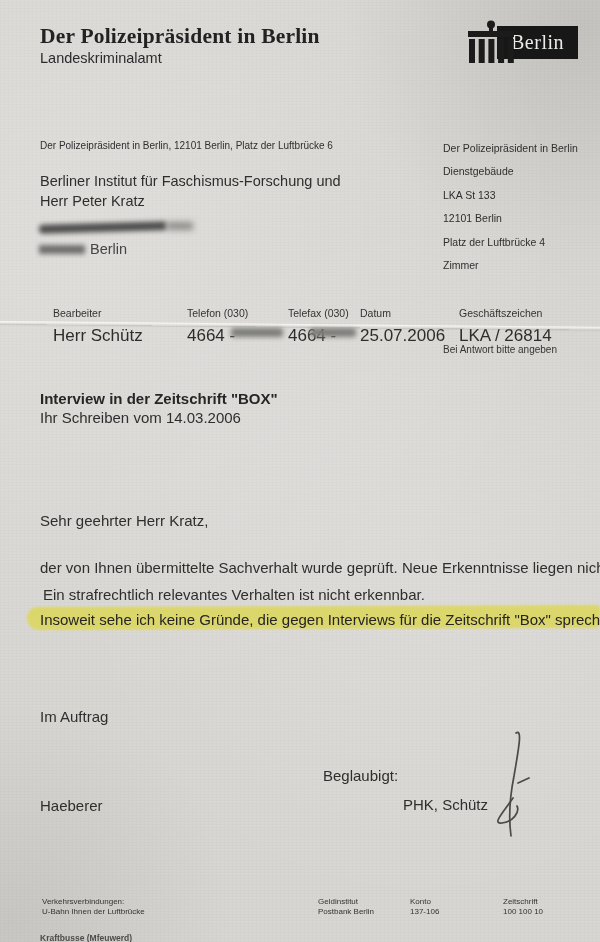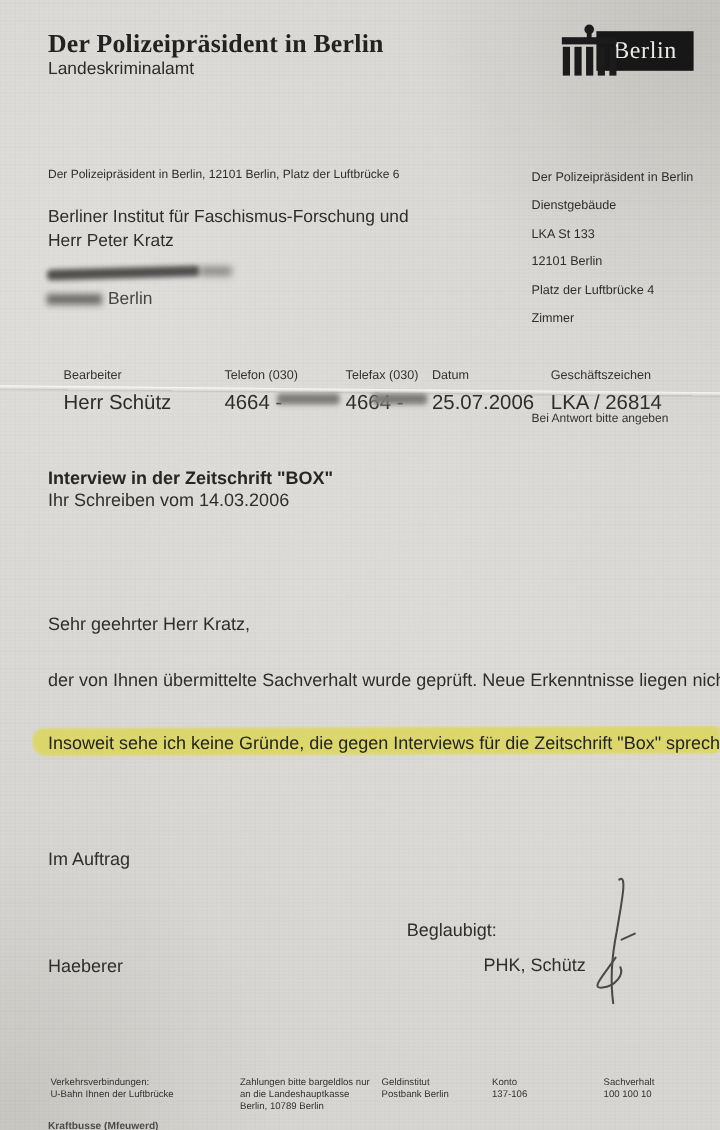--- a/index.html
+++ b/index.html
@@ -53,21 +53,21 @@
   
   .saluts{left:40px;top:512px;font-size:15px;}
   .p1{left:40px;top:559px;font-size:15px;}
   .p2{left:43px;top:586px;font-size:15px;}
   .hl-band{left:27px;top:606px;width:573px;height:23px;background:#ddd74f;opacity:.78;
     filter:blur(1.1px);border-radius:10px 4px 5px 12px;transform:rotate(-.2deg);}
   .hl-text{left:40px;top:611px;font-size:15px;color:#242424;}
   
   .greet{left:40px;top:682px;font-size:15px;}
   .imauf{left:40px;top:708px;font-size:15px;}
-  .begl{left:323px;top:767px;font-size:15px;margin-left:16px;}
+  .begl{left:323px;top:767px;font-size:15px;}
   .nameL{left:40px;top:797px;font-size:15px;}
   .nameR{left:403px;top:796px;font-size:15px;}
   .sig{left:484px;top:730px;}
   
   .foot{font-size:8px;line-height:10px;color:#333;top:897px;}
   .f1{left:42px;} .f2{left:200px;} .f3{left:318px;} .f4{left:410px;} .f5{left:503px;}
   .foot div{white-space:nowrap;}
   .cutline{left:40px;top:933px;font-size:8.5px;font-weight:bold;color:#4c4c4c;filter:blur(.4px);}
 </style>
 </head>
@@ -126,52 +126,48 @@
   <div class="abs val x-gz">LKA / 26814</div>
   <div class="abs gz-note">Bei Antwort bitte angeben</div>
 
   <div class="abs crease"></div>
 
   <div class="abs subj1">Interview in der Zeitschrift "BOX"</div>
   <div class="abs subj2">Ihr Schreiben vom 14.03.2006</div>
 
   <div class="abs saluts">Sehr geehrter Herr Kratz,</div>
   <div class="abs p1">der von Ihnen übermittelte Sachverhalt wurde geprüft. Neue Erkenntnisse liegen nicht vor</div>
+  <div class="abs p2">Ein strafrechtlich relevantes Verhalten ist nicht erkennbar.</div>
   <div class="abs hl-band"></div>
   <div class="abs hl-text">Insoweit sehe ich keine Gründe, die gegen Interviews für die Zeitschrift "Box" sprechen.</div>
 
   <div class="abs imauf">Im Auftrag</div>
   <div class="abs begl">Beglaubigt:</div>
   <div class="abs nameL">Haeberer</div>
   <div class="abs nameR">PHK, Schütz</div>
 
   <svg class="abs sig" width="46" height="112" viewBox="0 0 46 112">
     <g fill="none" stroke="#3b3b3b" stroke-width="1.7" stroke-linecap="round" opacity=".9">
       <path d="M32,3 C39,-2 34,22 30,46 C26,66 24,84 27,106"></path>
       <path d="M34,53 L45,48"></path>
       <path d="M29,68 C18,84 8,94 18,93 C29,92 36,82 33,76"></path>
     </g>
   </svg>
 
   <div class="abs foot f1">
     <div>Verkehrsverbindungen:</div>
     <div>U-Bahn Ihnen der Luftbrücke</div>
   </div>
-  <div class="abs foot f2">
-    <div>Zahlungen bitte bargeldlos nur</div>
-    <div>an die Landeshauptkasse</div>
-    <div>Berlin, 10789 Berlin</div>
-  </div>
   <div class="abs foot f3">
     <div>Geldinstitut</div>
     <div>Postbank Berlin</div>
   </div>
   <div class="abs foot f4">
     <div>Konto</div>
     <div>137-106</div>
   </div>
   <div class="abs foot f5">
-    <div>Sachverhalt</div>
+    <div>Zeitschrift</div>
     <div>100 100 10</div>
   </div>
   <div class="abs cutline">Kraftbusse (Mfeuwerd)</div>
 
 </div>
 
 </body></html>

